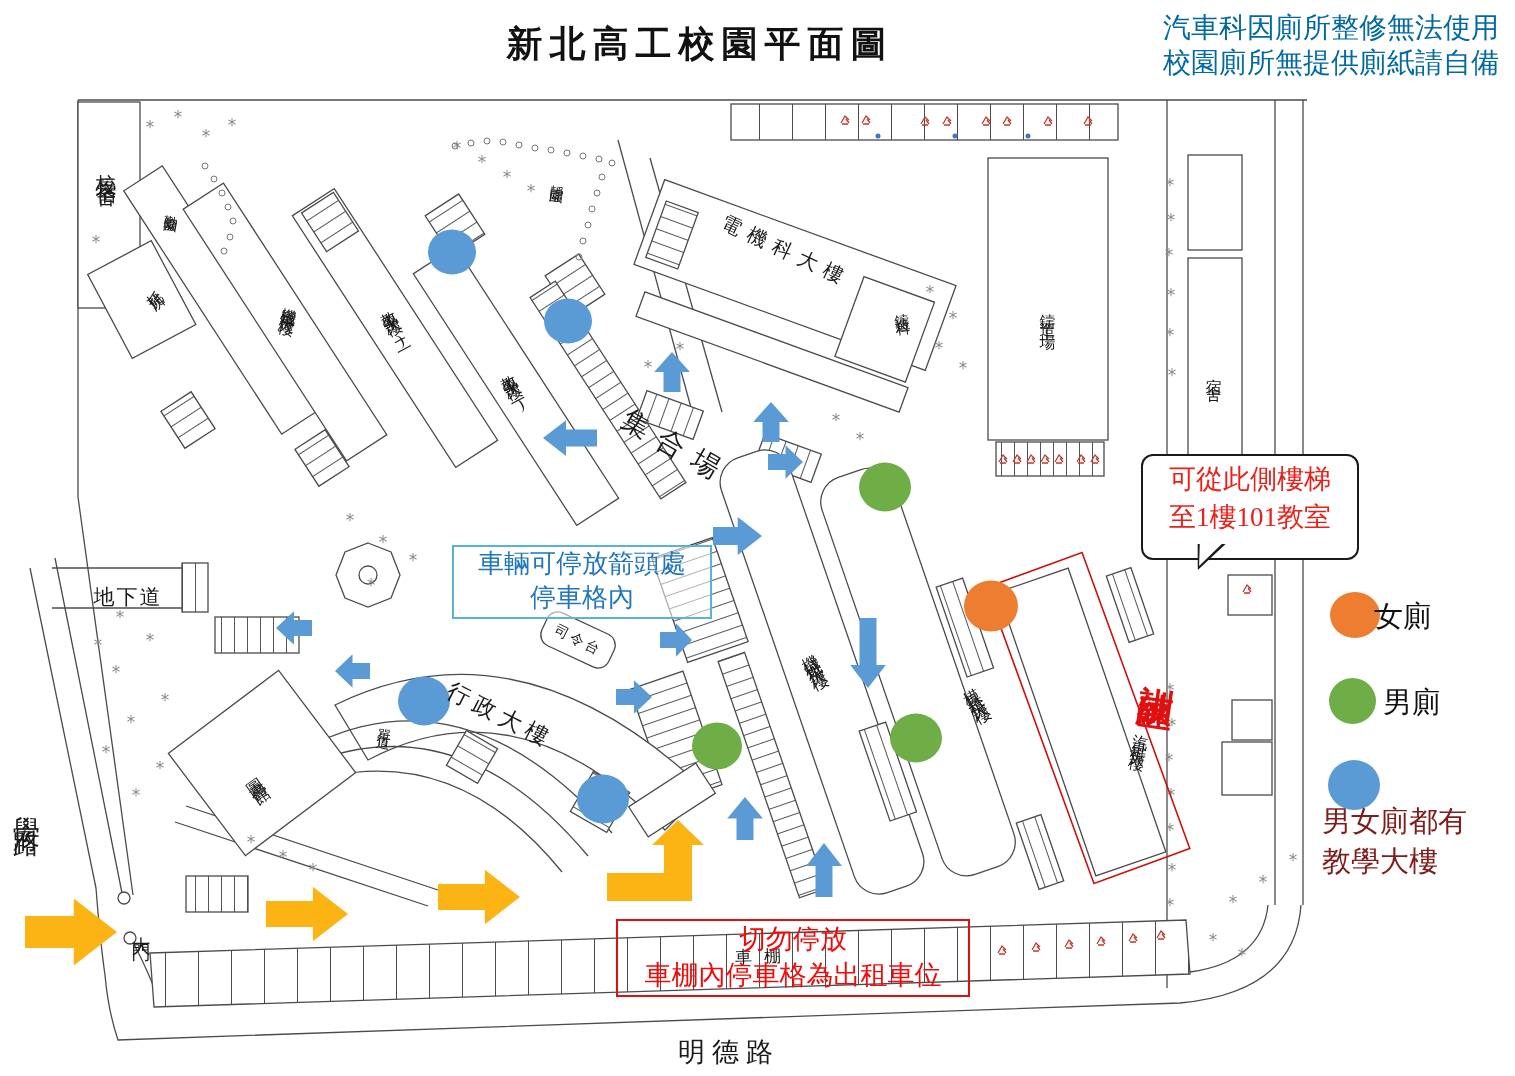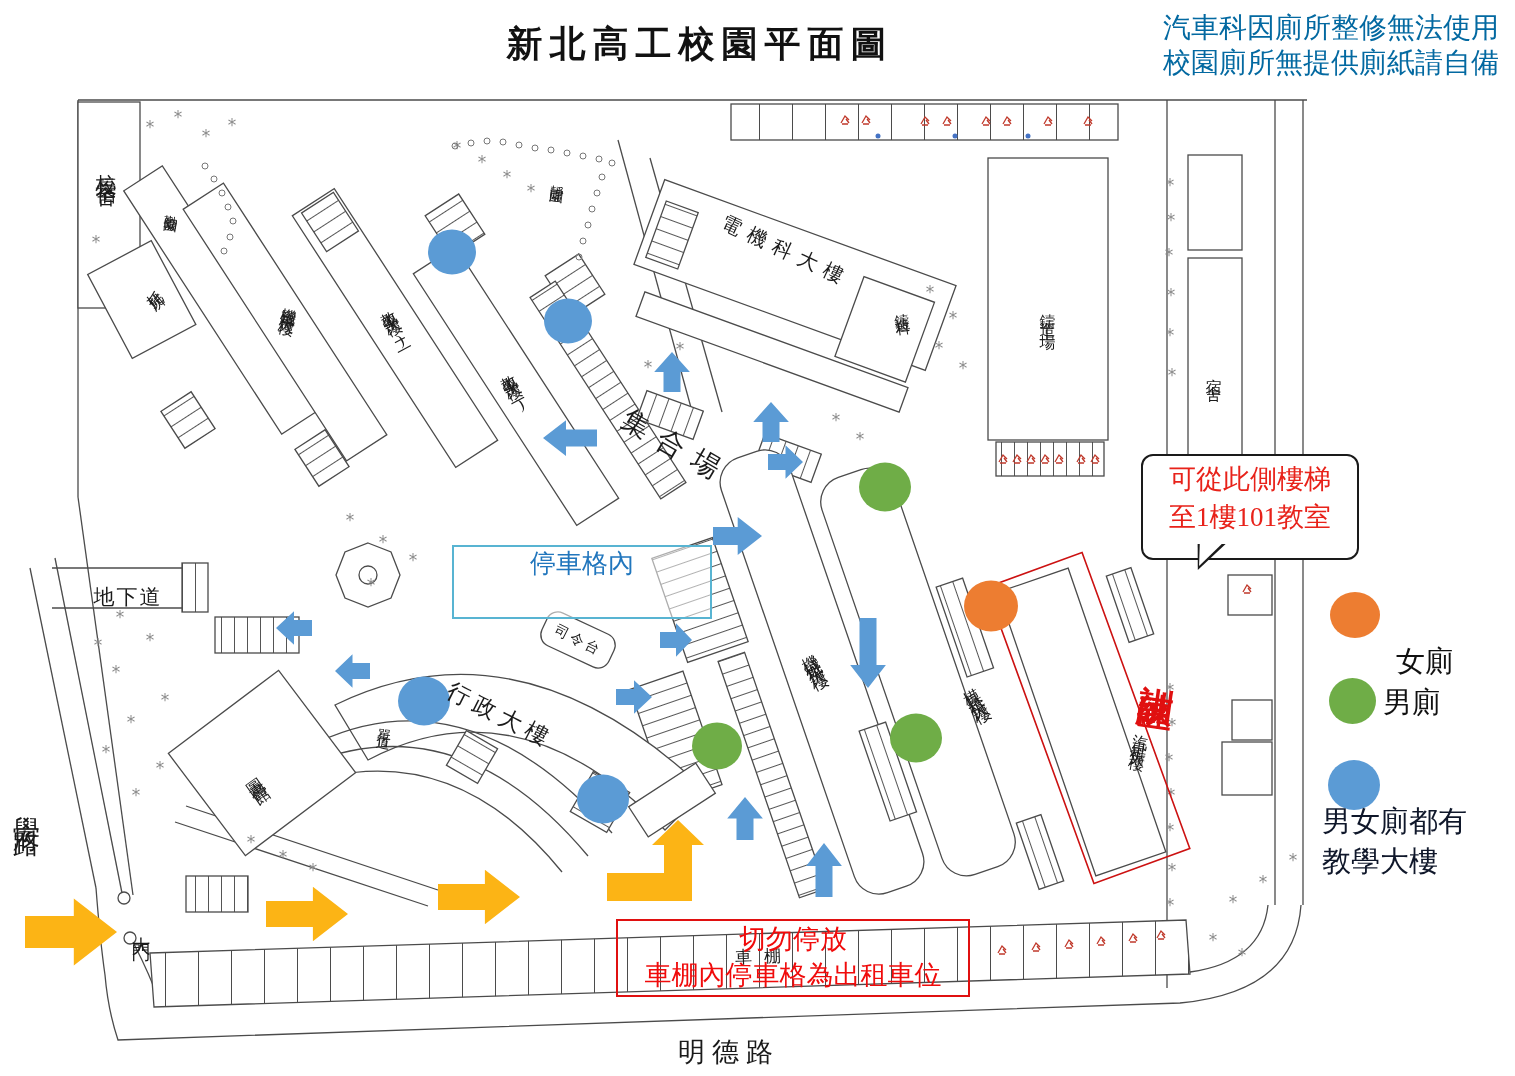--- a/index.html
+++ b/index.html
@@ -25,21 +25,21 @@
        background:#fff;border:2.5px solid #1a1a1a;border-radius:12px;
        color:#e8221a;font-size:27px;line-height:38px;text-align:center;
        padding-top:4px;box-sizing:border-box;}
   .bubble:before{content:"";position:absolute;left:44px;bottom:-26px;width:0;height:0;
        border:14px solid transparent;border-top:26px solid #1a1a1a;transform:skewX(-28deg);}
   .bubble:after{content:"";position:absolute;left:48px;bottom:-19px;width:0;height:0;
        border:11px solid transparent;border-top:22px solid #fff;transform:skewX(-28deg);}
   .legend{position:absolute;left:1318px;top:583px;width:196px;height:300px;}
   .dot{position:absolute;border-radius:50%;}
   .leg-lab{position:absolute;font-size:29px;color:#111;}
-  .leg-note{position:absolute;left:4px;top:218px;font-size:29px;line-height:40px;color:#0f172a;}
+  .leg-note{position:absolute;left:4px;top:218px;font-size:29px;line-height:40px;color:#7f1d1d;}
 </style>
 </head>
 <body>
 
 <div id="stage">
 
   <svg id="basemap" width="1515" height="1076" viewBox="0 0 1515 1076">
     <defs>
       <pattern id="rungs" width="6" height="13" patternUnits="userSpaceOnUse">
         <rect width="6" height="13" fill="#fff"></rect>
@@ -370,36 +370,37 @@
   <div id="overlays">
 
     <div class="page-title">新北高工校園平面圖</div>
 
     <div class="notice">
       <div>汽車科因廁所整修無法使用</div>
       <div>校園廁所無提供廁紙請自備</div>
     </div>
 
     <div class="bluebox">
+      <div>車輛可停放箭頭處</div>
       <div>停車格內</div>
     </div>
 
     <div class="redbox">
       <div>切勿停放</div>
       <div>車棚內停車格為出租車位</div>
     </div>
 
     <div class="bubble">
       <div>可從此側樓梯</div>
       <div>至1樓101教室</div>
     </div>
 
     <div class="legend">
       <div class="dot" style="left:12px;top:9px;width:50px;height:46px;background:#ed7d31;"></div>
-      <div class="leg-lab" style="left:78px;top:14px;margin-top:45px;">女廁</div>
+      <div class="leg-lab" style="left:56px;top:14px;">女廁</div>
       <div class="dot" style="left:11px;top:95px;width:47px;height:46px;background:#6fad47;"></div>
       <div class="leg-lab" style="left:65px;top:100px;">男廁</div>
       <div class="dot" style="left:10px;top:177px;width:52px;height:50px;background:#5b9bd5;"></div>
       <div class="leg-note">
         <div>男女廁都有</div>
         <div>教學大樓</div>
       </div>
     </div>
   </div>
 </div>

